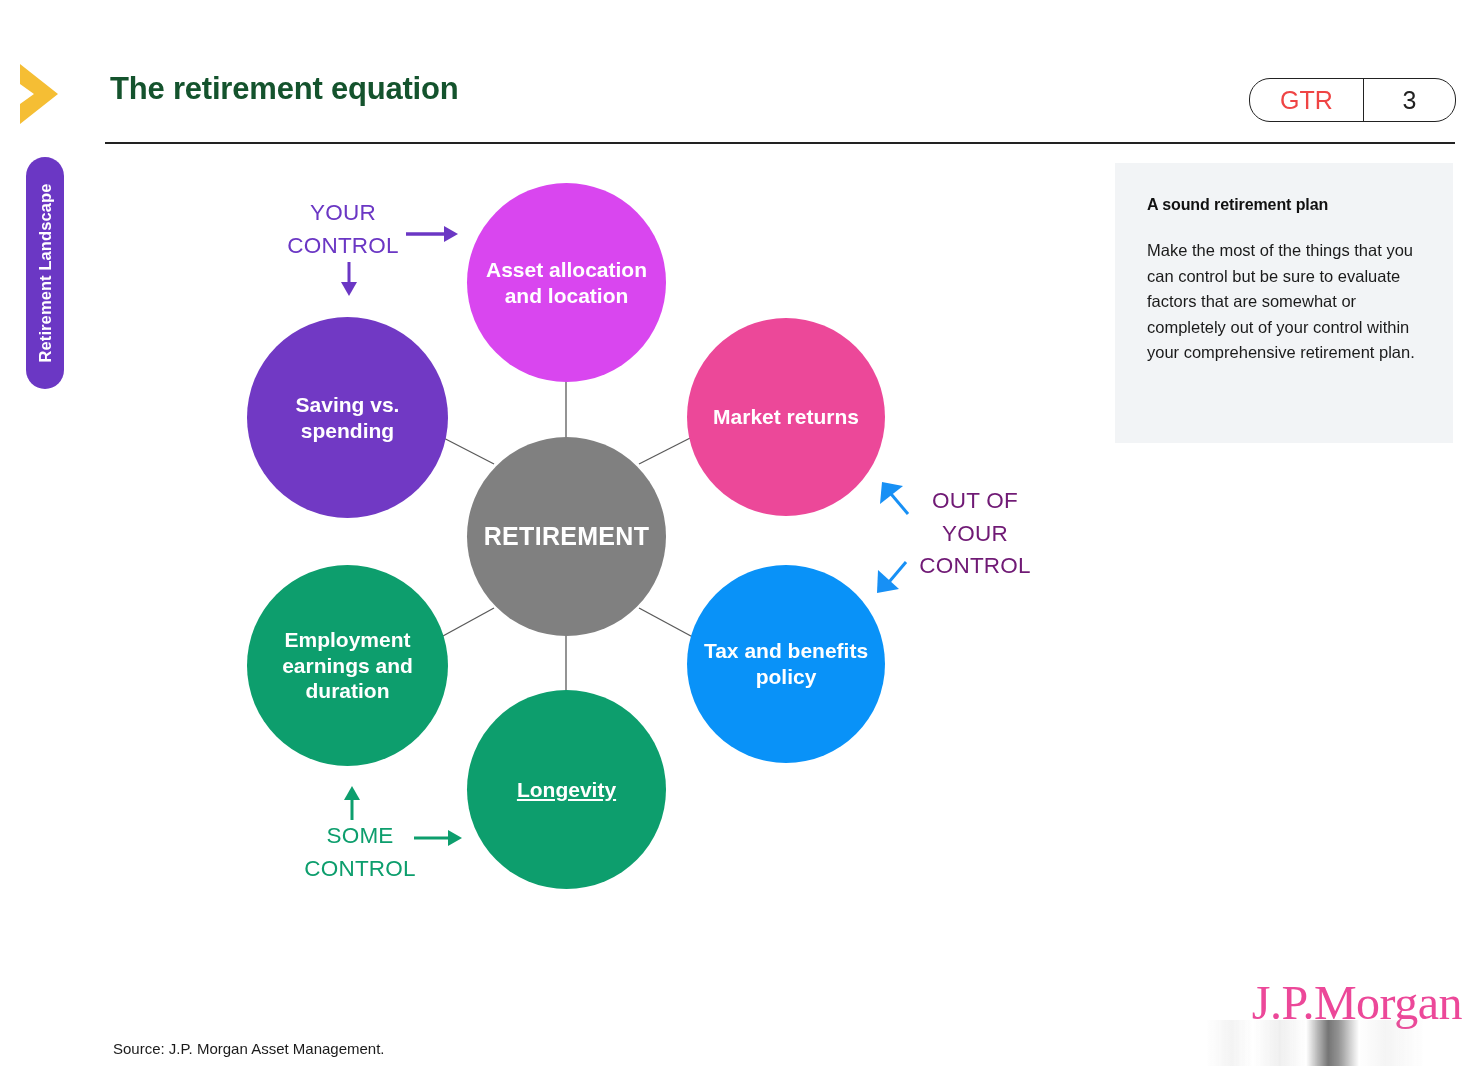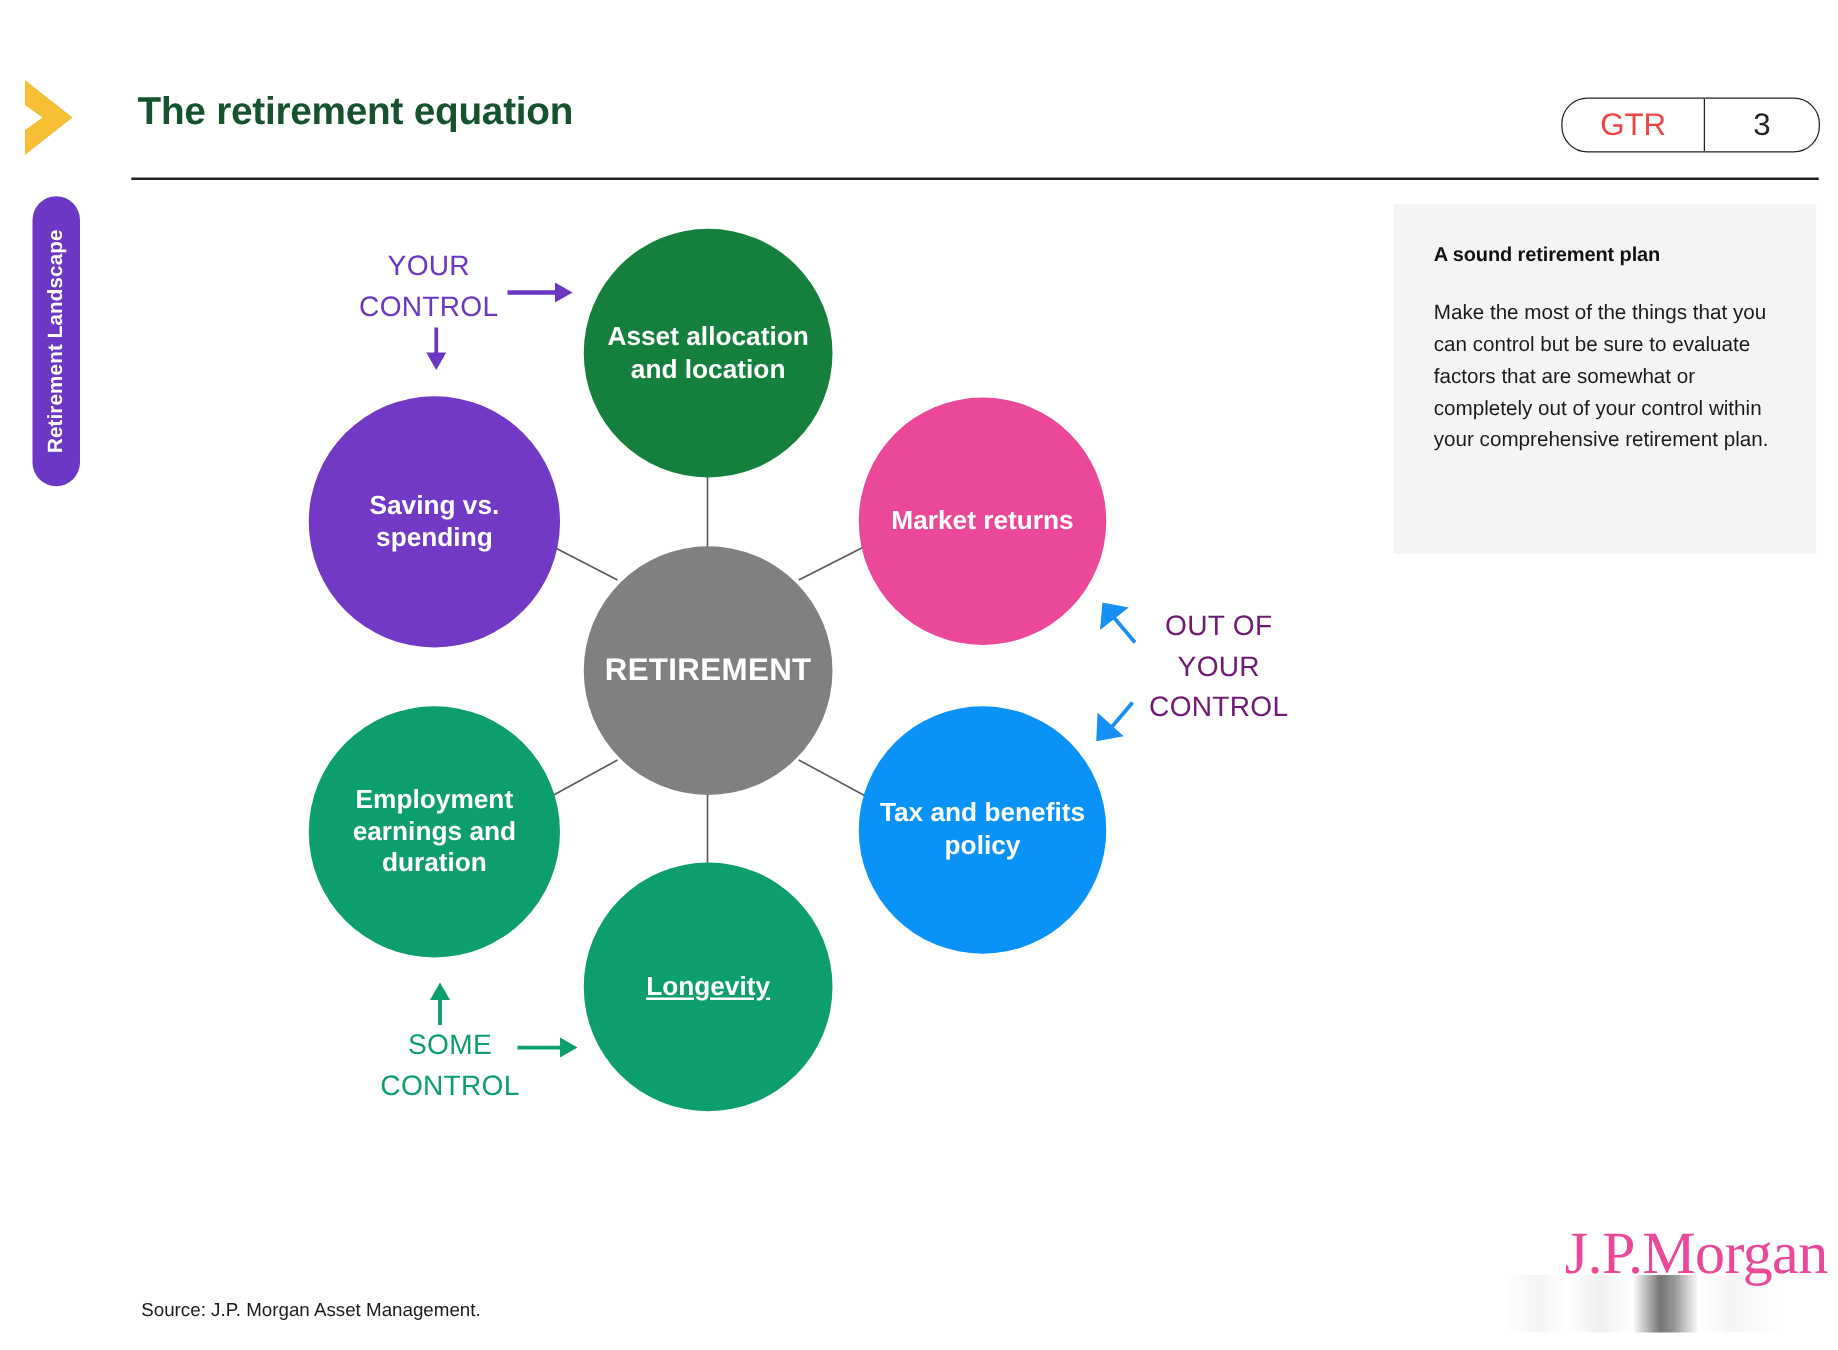--- a/index.html
+++ b/index.html
@@ -144,21 +144,21 @@
       <line x1="494" y1="608" x2="432" y2="642"></line>
       <line x1="639" y1="464" x2="702" y2="432"></line>
       <line x1="639" y1="608" x2="702" y2="642"></line>
     </g>
   </svg>
 
   <div class="node n-center" style="left:467px;top:437px;width:199px;height:199px;background:#808080;">
     <span class="node-label">RETIREMENT</span>
   </div>
 
-  <div class="node n-spoke" style="left:467px;top:183px;width:199px;height:199px;background:#15803d;">
+  <div class="node n-spoke" style="left:467px;top:183px;width:199px;height:199px;background:#d946ef;">
     <span class="node-label">Asset allocation and location</span>
   </div>
 
   <div class="node n-spoke" style="left:247px;top:317px;width:201px;height:201px;background:#7139C4;">
     <span class="node-label">Saving vs. spending</span>
   </div>
 
   <div class="node n-spoke" style="left:687px;top:318px;width:198px;height:198px;background:#ec4899;">
     <span class="node-label">Market returns</span>
   </div>

